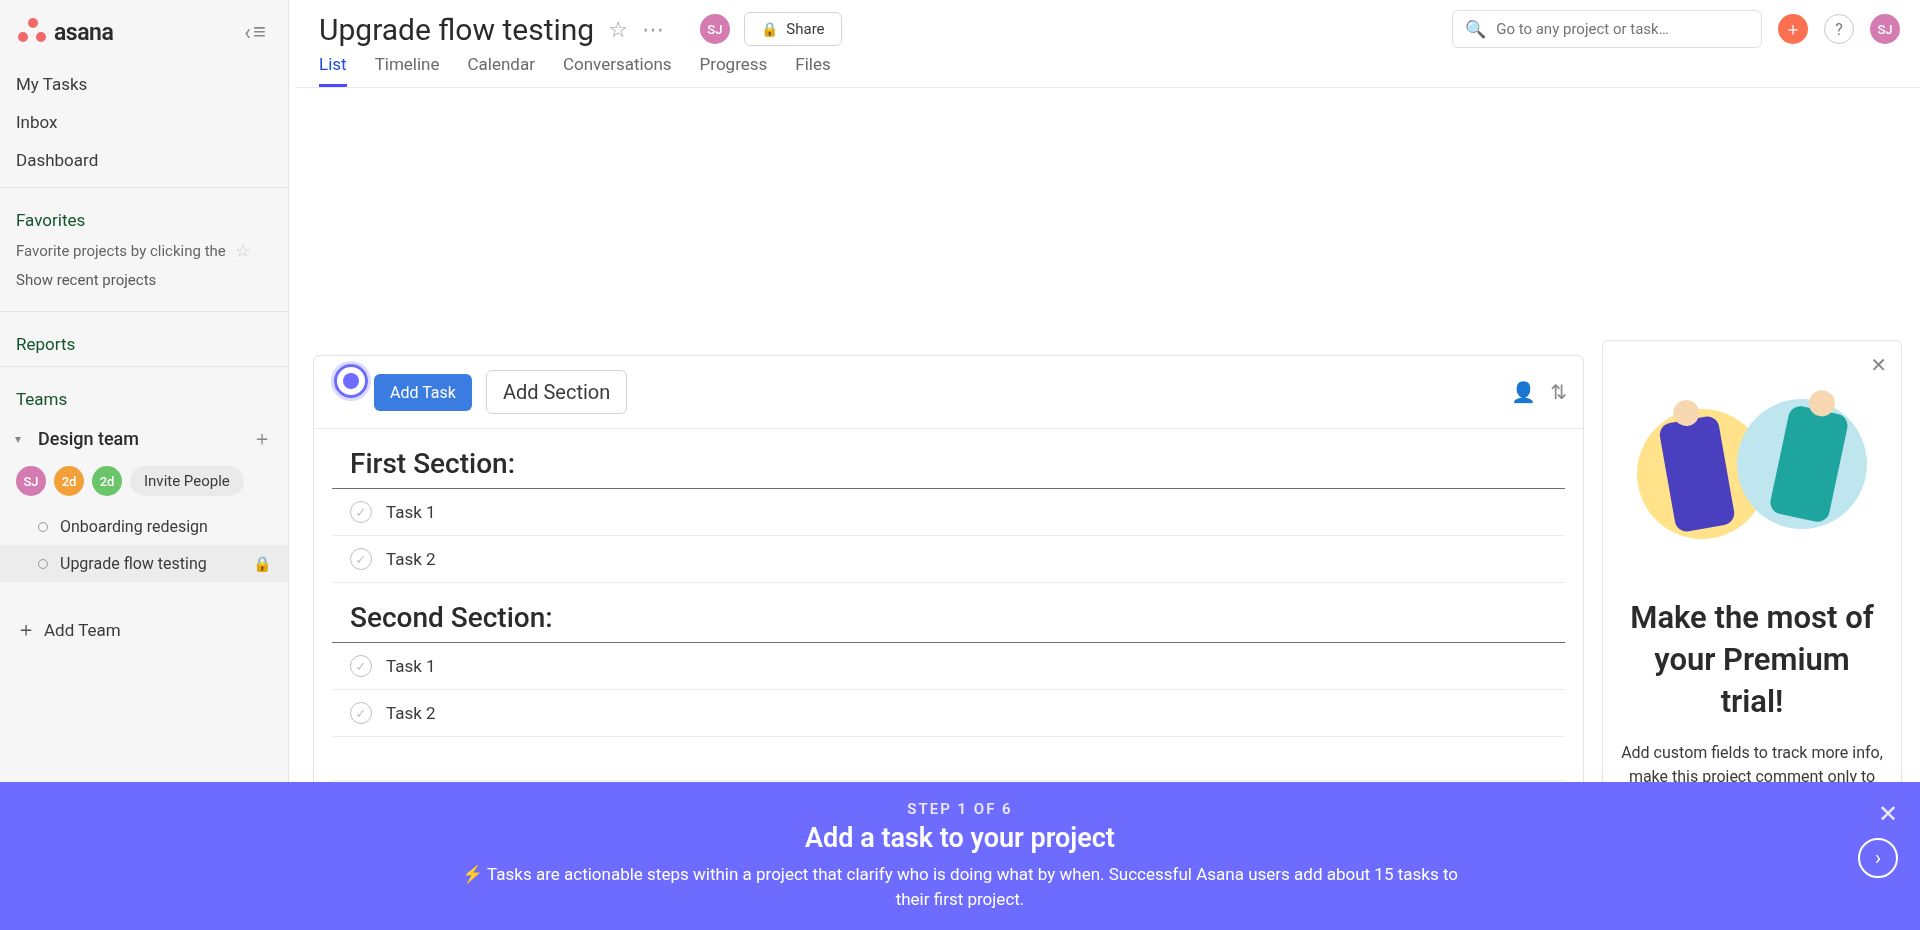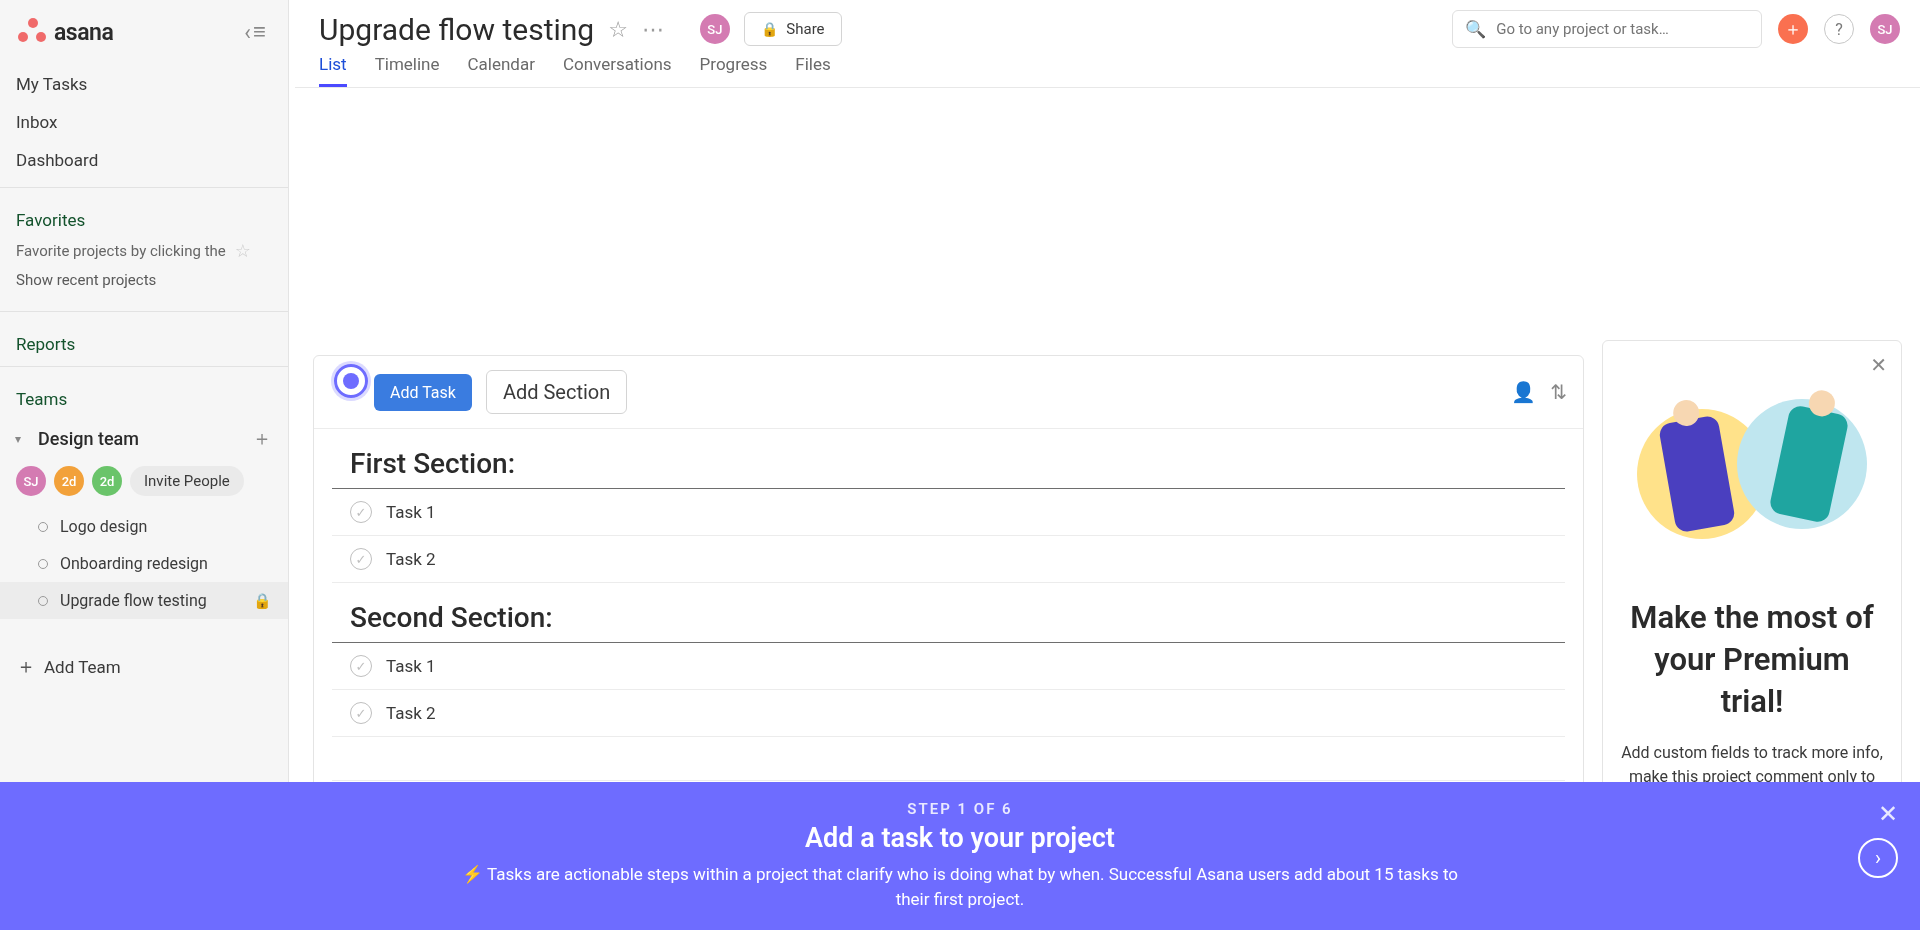--- a/index.html
+++ b/index.html
@@ -465,26 +465,20 @@
     <span class="team-plus">＋</span>
   </div>
 
   <div class="members-row">
     <div class="avatar sj">SJ</div>
     <div class="avatar a2">2d</div>
     <div class="avatar a3">2d</div>
     <div class="invite-chip">Invite People</div>
   </div>
 
-  <div class="project-item">
-    <div class="left">
-        <span class="bullet"></span>
-        <span>Logo design</span>
-      </div>
-  </div>
   <div class="project-item">
     <div class="left">
         <span class="bullet"></span>
         <span>Onboarding redesign</span>
       </div>
   </div>
   <div class="project-item active">
     <div class="left">
         <span class="bullet"></span>
         <span>Upgrade flow testing</span>

